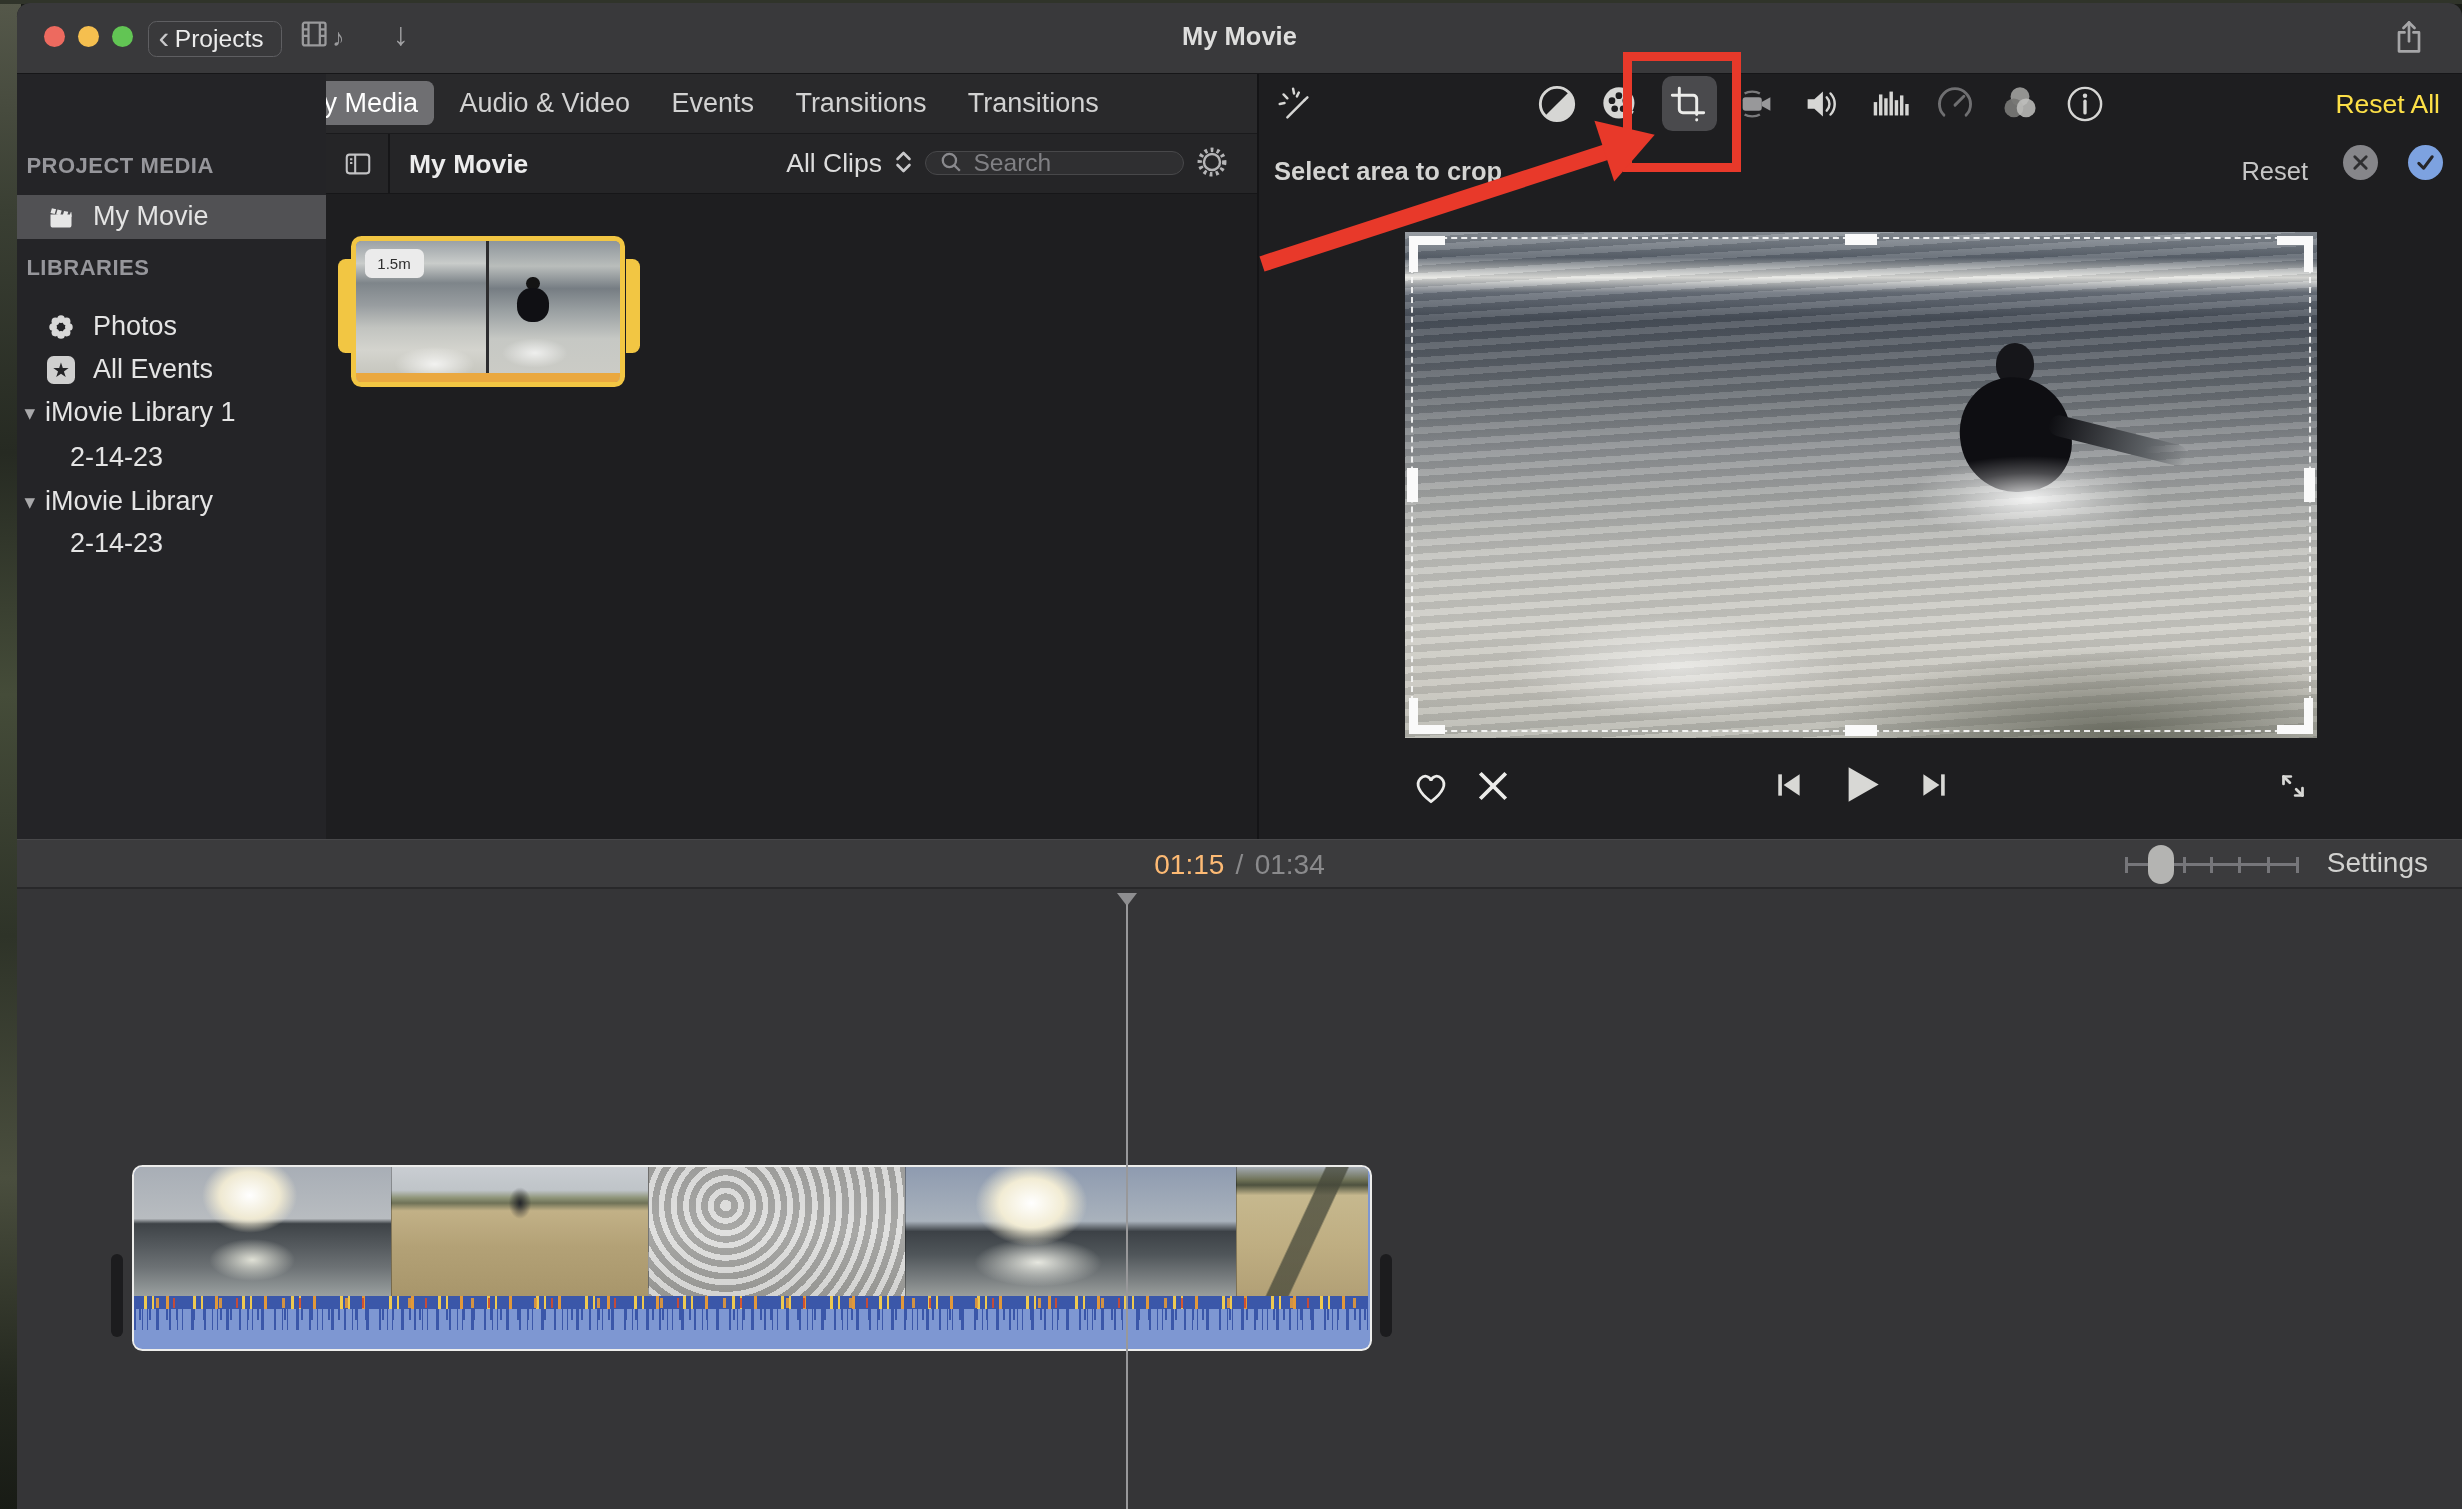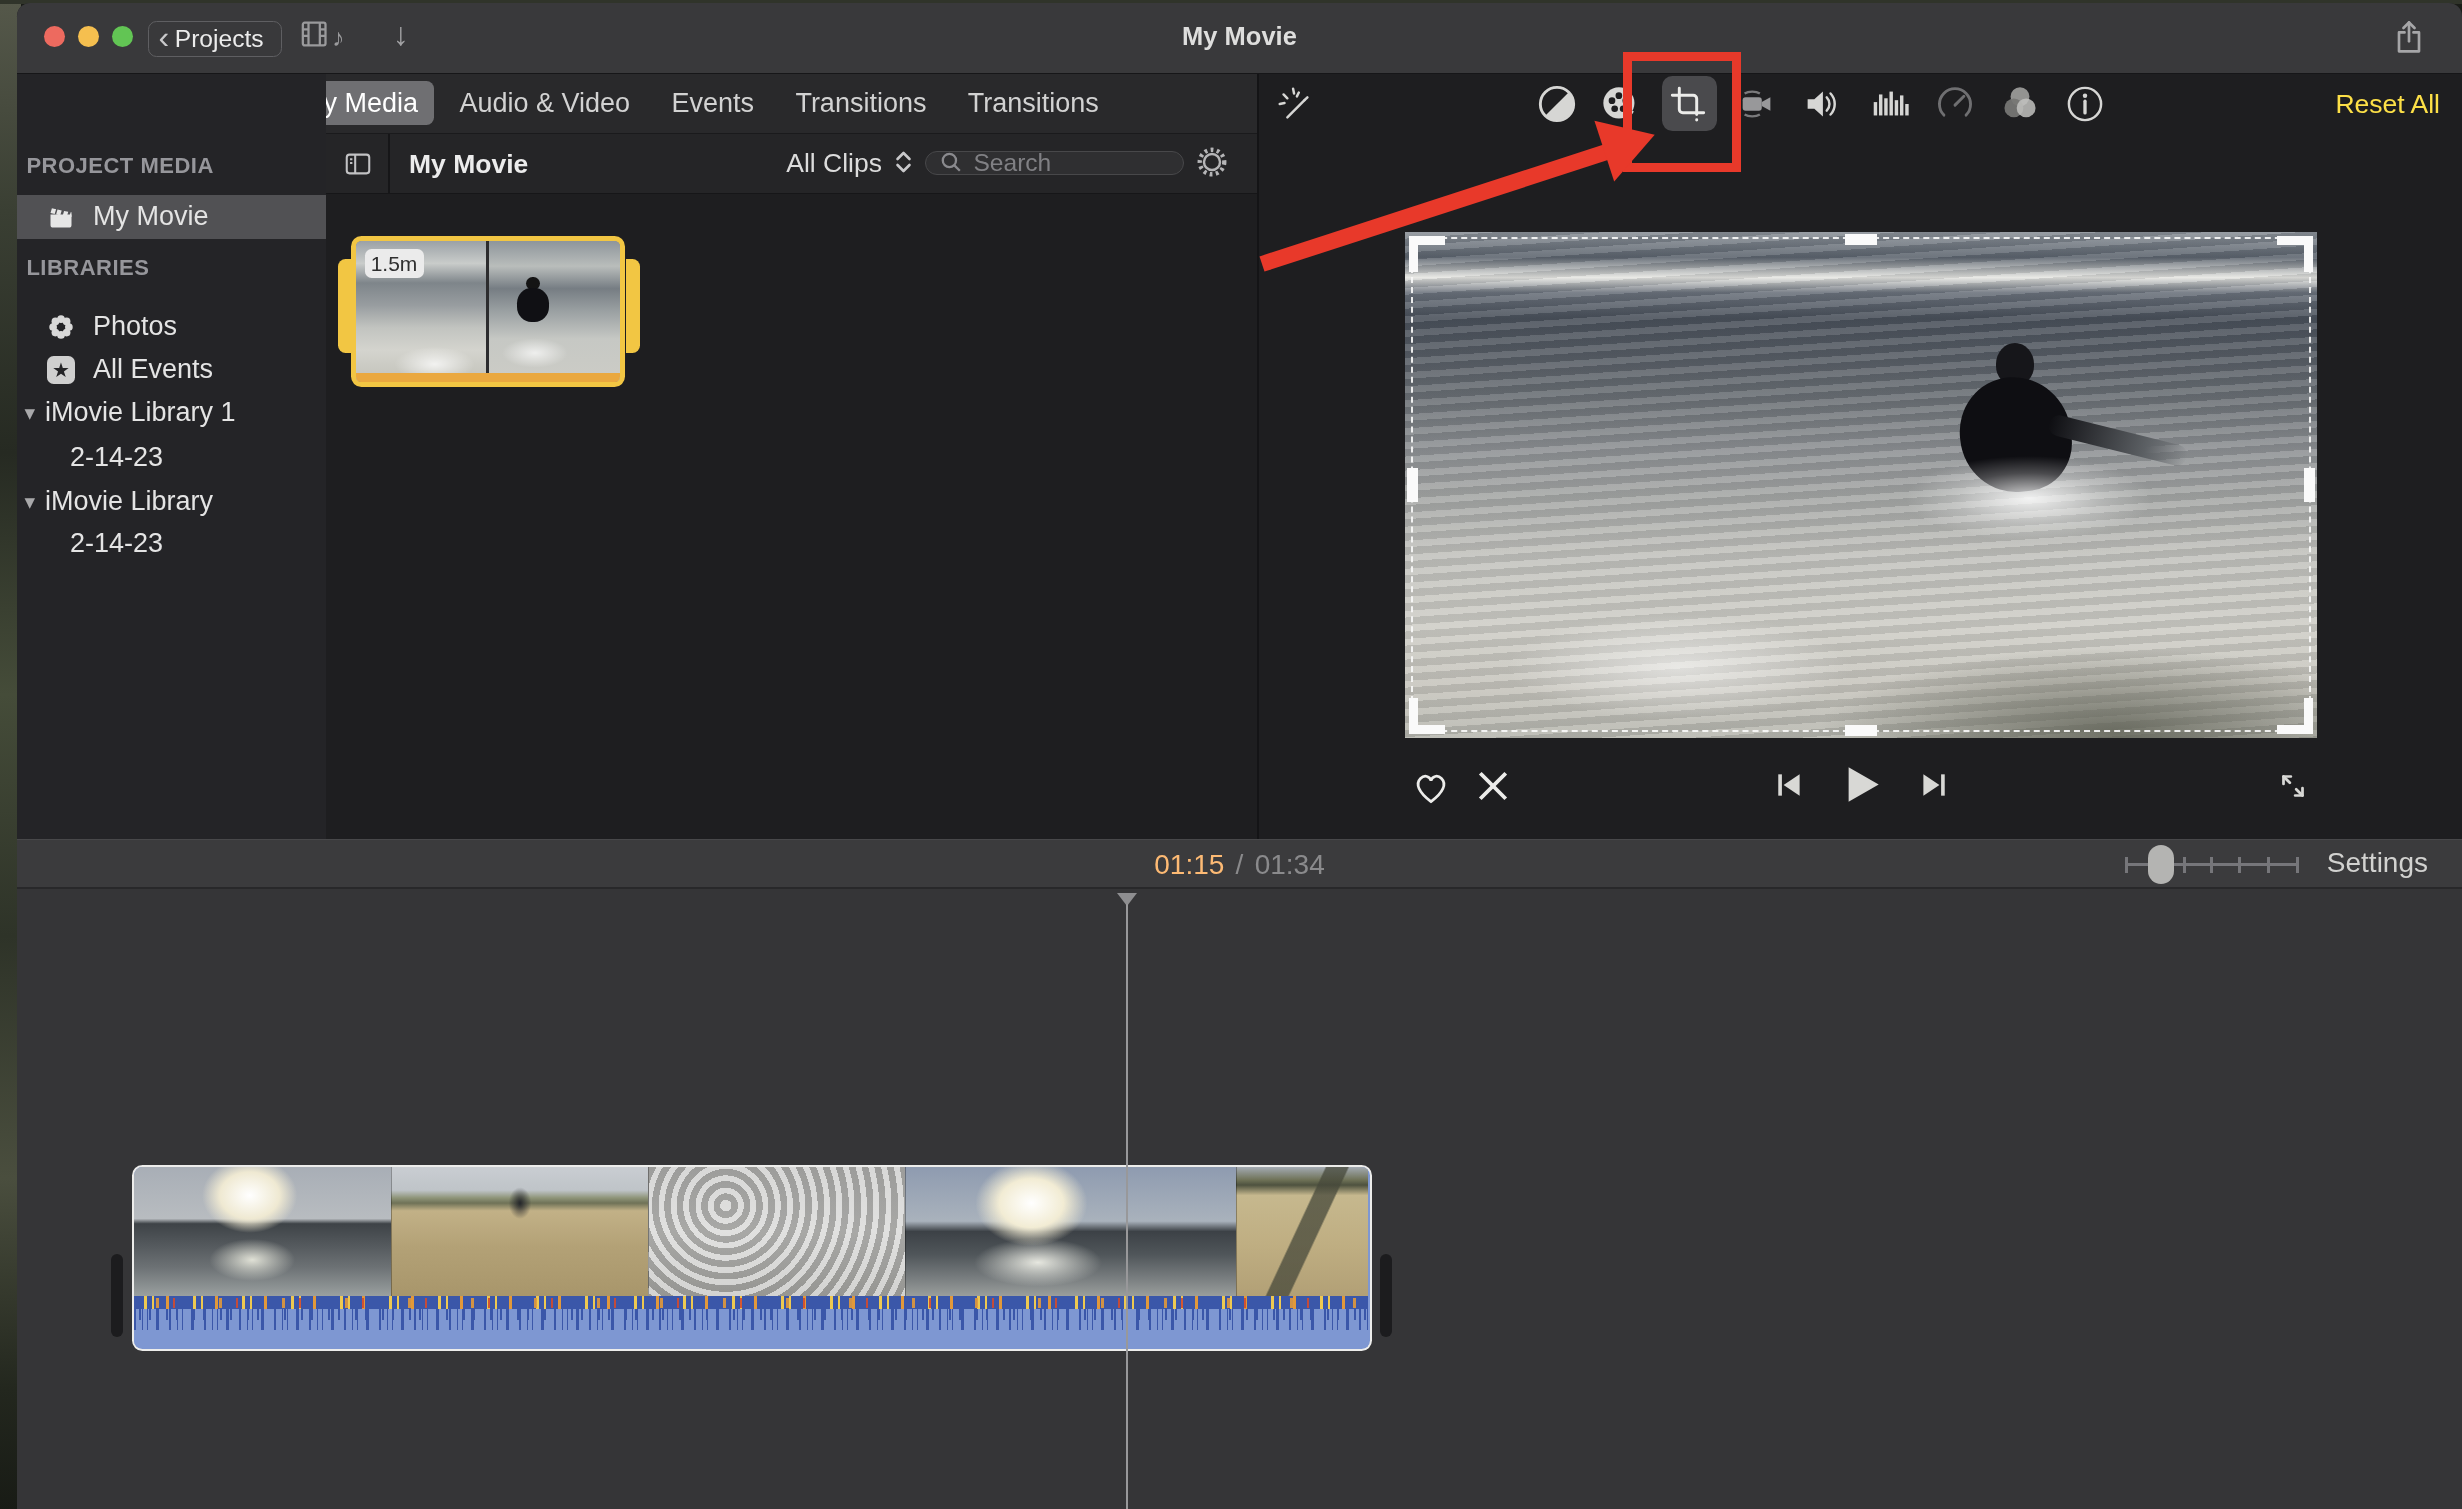--- a/index.html
+++ b/index.html
@@ -61,21 +61,21 @@
   #browser-clip{left:334px;top:233px;width:274px;height:151px;border:5.7px solid #f2c643;border-radius:10.4px;background:#888;overflow:hidden;}
   #browser-clip .half{position:absolute;top:0;height:140px;width:131px;}
   #bc-left{left:0;background:
      radial-gradient(57px 24.6px at 60% 88%, rgba(255,255,255,.75), transparent 70%),
      linear-gradient(180deg,#9ba1a6 0%,#c9ccca 16%,#7e858a 30%,#989da0 46%,#c2c4c0 62%,#d4d4ce 78%,#c2c2ba 100%);}
   #bc-right{right:0;background:
      radial-gradient(47px 21px at 35% 80%, rgba(255,255,255,.7), transparent 70%),
      linear-gradient(180deg,#8e959b 0%,#b9bdbb 18%,#767d83 34%,#9aa0a2 50%,#c6c8c4 70%,#ccccc6 100%);}
   #bc-split{position:absolute;left:130px;top:0;width:2.8px;height:140px;background:#2c2c2e;}
   #bc-audio{position:absolute;left:0;bottom:0;width:100%;height:8.5px;background:#eaa83f;}
-  #clip-badge{position:absolute;left:8.5px;top:8.5px;width:59px;height:29px;background:#ebebeb;border-radius:6.6px;color:#2f2f2f;font-size:21px;display:flex;align-items:center;justify-content:center;}
+  #clip-badge{position:absolute;left:8.5px;top:8.5px;width:59px;height:29px;background:#ebebeb;border-radius:6.6px;color:#2f2f2f;font-size:15px;display:flex;align-items:center;justify-content:center;}
   #bc-person{position:absolute;left:28px;top:36px;width:32px;height:49px;}
   #bc-person .h{position:absolute;left:9.4px;top:0;width:13.2px;height:13.2px;border-radius:50%;background:#141414;}
   #bc-person .b{position:absolute;left:0;top:11.3px;width:32px;height:34px;border-radius:45%;background:#101014;}
   .clip-handle{position:absolute;top:23px;width:14px;height:94px;background:#f2c643;}
   #bch-l{left:321px;border-radius:7.6px 0 0 7.6px;}
   #bch-r{left:609px;border-radius:0 7.6px 7.6px 0;}
 
   
   .vic{position:absolute;top:9.4px;width:42px;height:42px;display:flex;align-items:center;justify-content:center;}
   #crop-btn-bg{position:absolute;left:403px;top:1.9px;width:55px;height:55px;background:#4a4a4d;border-radius:10.4px;}
@@ -416,20 +416,35 @@
       <div class="vic" style="left:805px;">
         <svg width="40" height="40" viewBox="0 0 36 36" fill="none">
           <circle cx="18" cy="18" r="14.5" stroke="#d6d6d4" stroke-width="2.2"></circle>
           <circle cx="18" cy="10.5" r="2" fill="#d6d6d4"></circle>
           <line x1="18" y1="15.5" x2="18" y2="26" stroke="#d6d6d4" stroke-width="3" stroke-linecap="round"></line>
         </svg>
       </div>
       <div id="reset-all">Reset All</div>
     </div>
 
+    <div id="crop-bar" class="abs">
+      <div id="crop-hint">Select area to crop</div>
+      <div id="crop-reset">Reset</div>
+      <div class="round-btn" id="crop-cancel">
+        <svg width="19" height="19" viewBox="0 0 20 20" stroke="#2e2e30" stroke-width="3" stroke-linecap="round">
+          <line x1="4" y1="4" x2="16" y2="16"></line>
+            <line x1="16" y1="4" x2="4" y2="16"></line>
+        </svg>
+      </div>
+      <div class="round-btn" id="crop-apply">
+        <svg width="21" height="21" viewBox="0 0 22 22" fill="none" stroke="#26262a" stroke-width="3.2" stroke-linecap="round" stroke-linejoin="round">
+          <path d="M4 12 L9 17 L18 5"></path>
+        </svg>
+      </div>
+    </div>
 
     <div id="video" class="abs">
       <div id="vp-person">
         <div class="head"></div>
           <div class="torso"></div>
           <div class="arm"></div>
           <div class="splash"></div>
       </div>
       <div id="crop-overlay">
         <div class="cb" id="cb-tl"></div>

